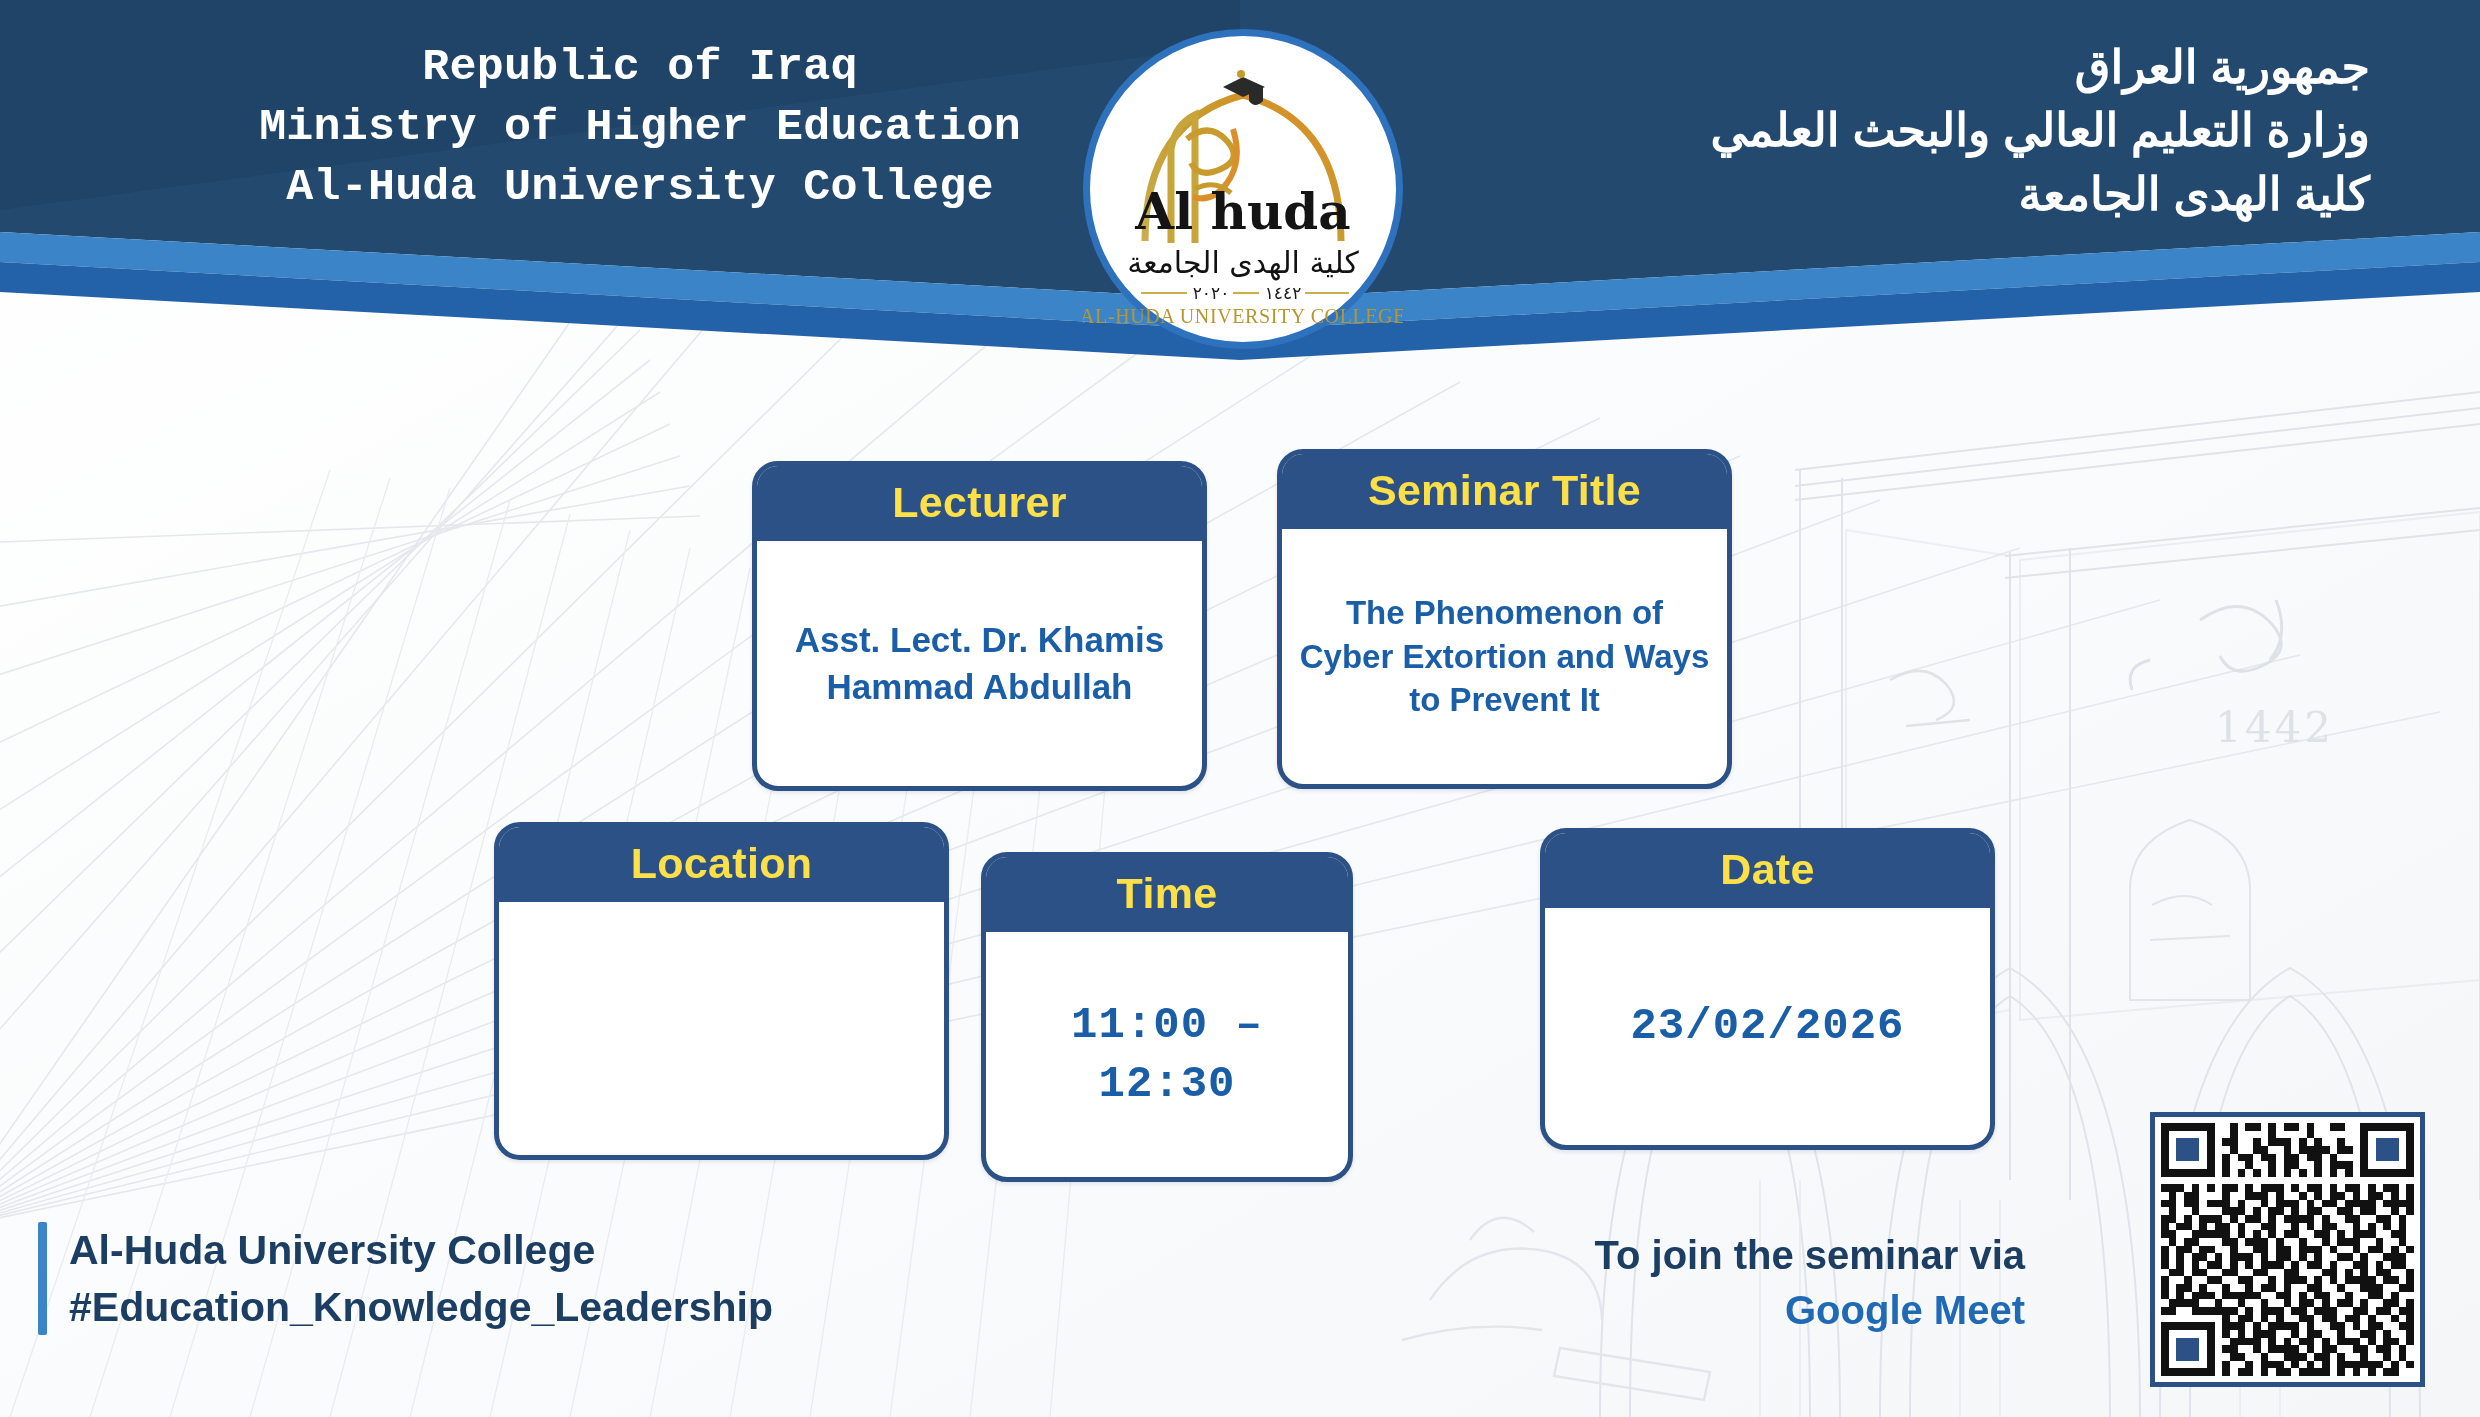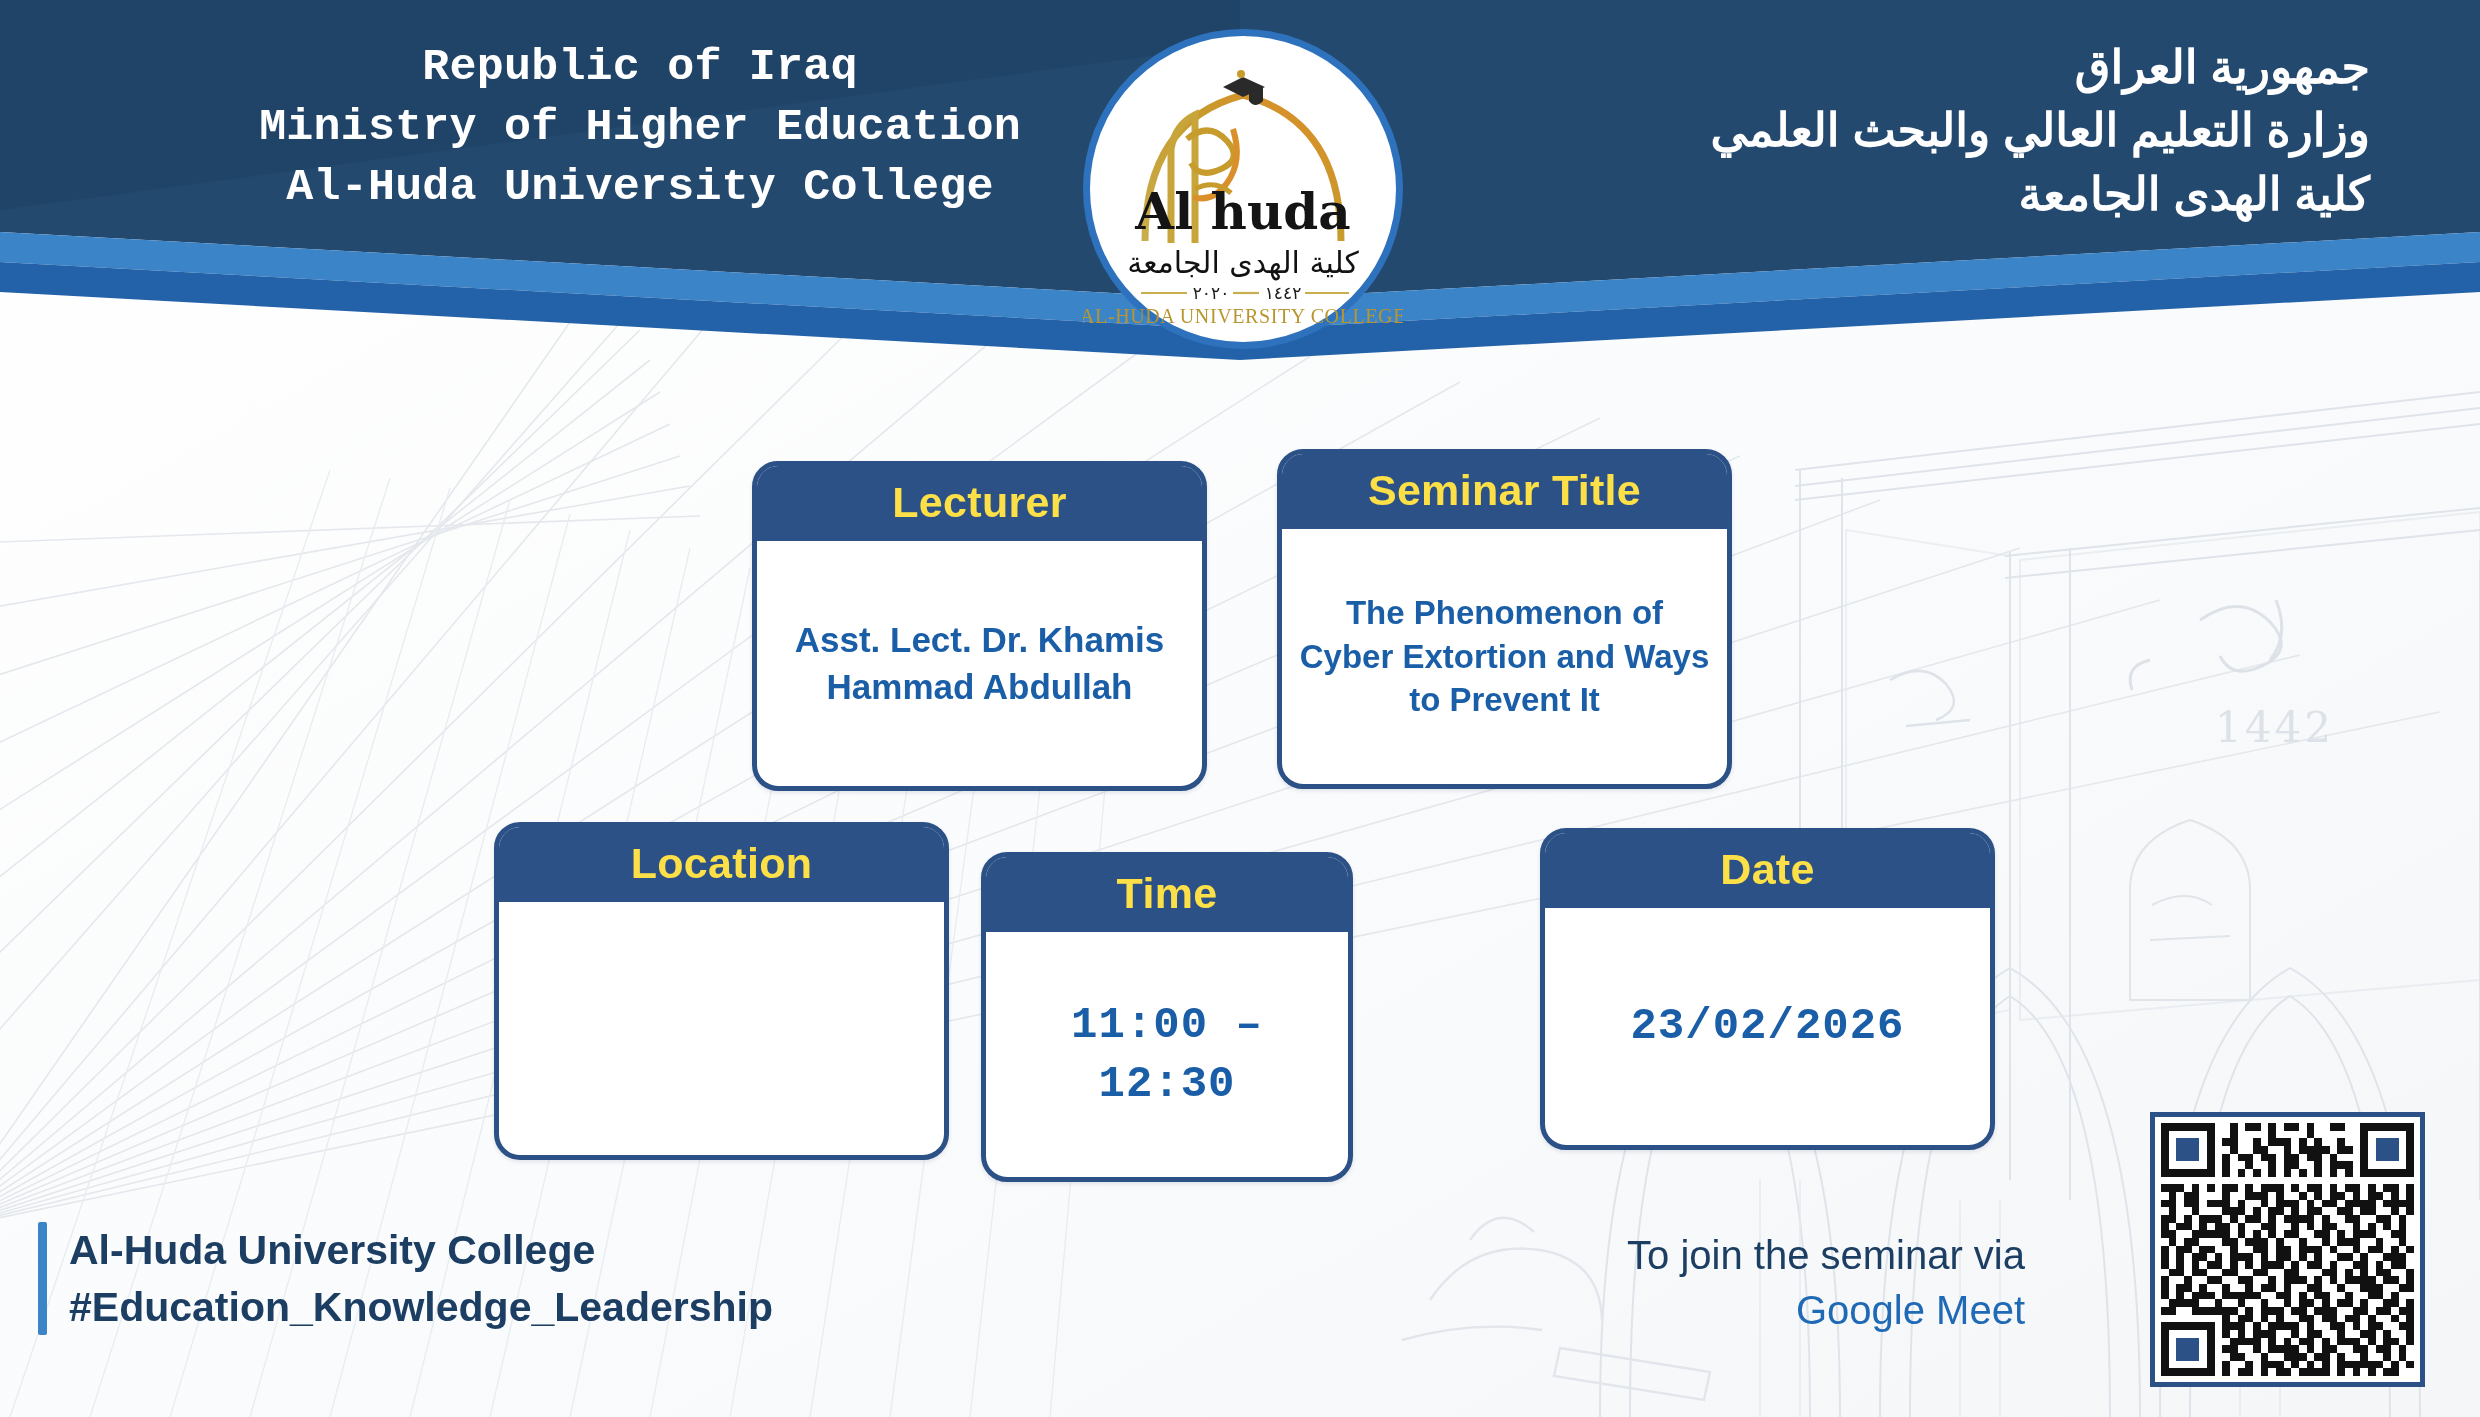--- a/index.html
+++ b/index.html
@@ -94,21 +94,21 @@
   .footer-bar{
     width:9px;background:#3C84C8;border-radius:2px;margin-right:22px;
   }
   .footer-lines{
     color:#1C3E63;font-weight:bold;font-size:41px;line-height:1.38;
     white-space:nowrap;
   }
 
   .join-text{
     position:absolute;right:455px;top:1228px;z-index:5;
-    text-align:right;font-weight:normal;font-size:40px;line-height:1.38;
+    text-align:right;font-weight:bold;font-size:40px;line-height:1.38;
   }
   .join-l1{color:#1C3E63;}
   .join-l2{color:#1F69B5;}
 
   
   .qr{
     position:absolute;left:2150px;top:1112px;width:275px;height:275px;z-index:5;
     background:#ffffff;border:5px solid #2B5186;box-sizing:border-box;padding:6px;
   }
   .qr svg{display:block;width:100%;height:100%;}

